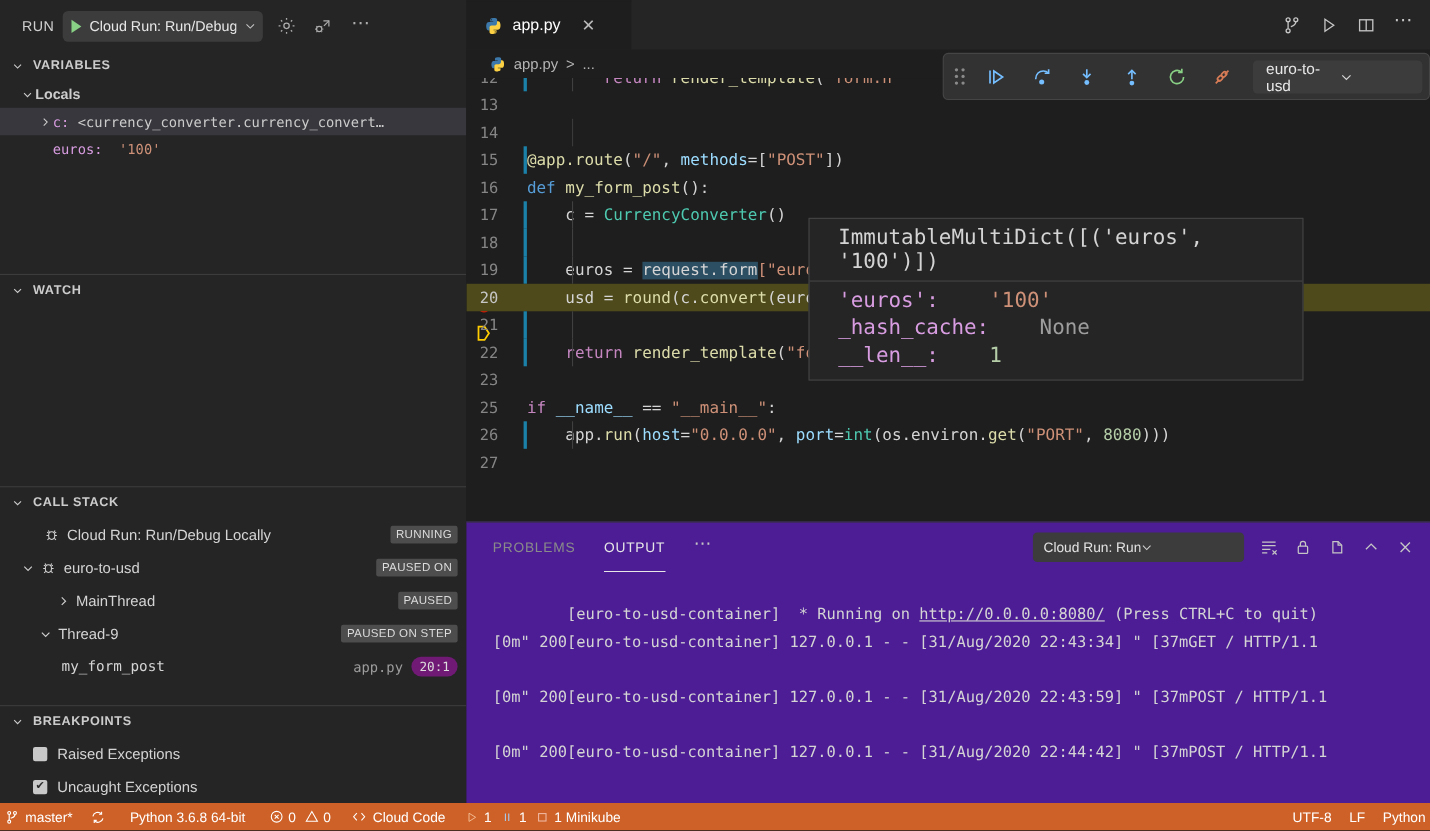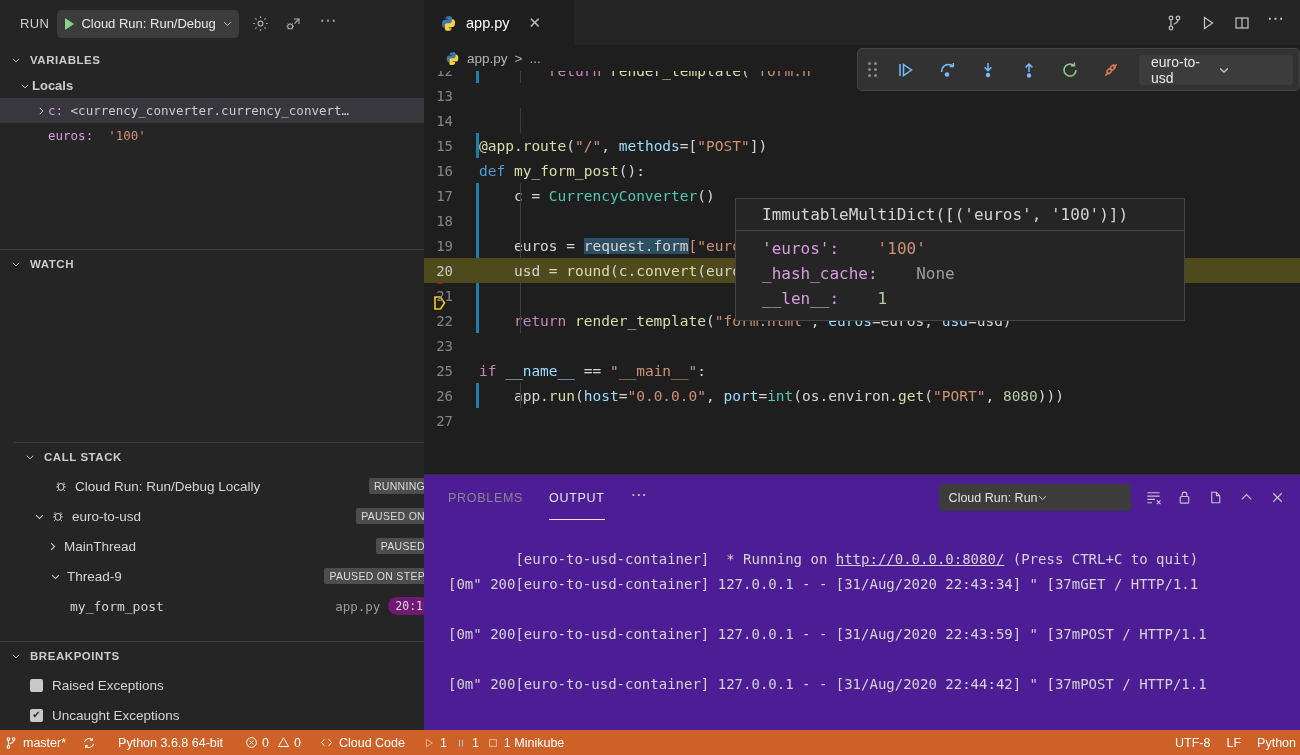--- a/index.html
+++ b/index.html
@@ -114,21 +114,21 @@
   .dec { color: #dcdcaa; }
   .cls { color: #4ec9b0; }
   .var { color: #9cdcfe; }
   .op { color: #d4d4d4; }
   .hl-word { background: #2d4f63; }
 
   
   .hover-tip {
     position: absolute; left: 311px; top: 127px; width: 450px;
     background: #252526; border: 1px solid #454545; z-index: 30;
-    font-family: "DejaVu Sans Mono", monospace; font-size: 16px;
+    font-family: "DejaVu Sans Mono", monospace; font-size: 19px;
   }
   .tip-head { padding: 6px 10px 6px 26px; color: #d4d4d4; border-bottom: 1px solid #454545; }
   .tip-body { padding: 5px 10px 9px 26px; }
   .tip-row { height: 25px; line-height: 25px; color: #d4d4d4; }
   .tip-key { color: #d89ce0; }
   .tip-num { color: #b5cea8; }
   .tip-none { color: #9d9d9d; }
 
   
   .debug-toolbar {
@@ -238,21 +238,21 @@
       <div class="sec-title" style="height:28px;">
         <span class="twisty">
           <svg width="10" height="10" viewBox="0 0 16 16">
               <path d="M3 6l5 5 5-5" stroke="#cccccc" stroke-width="1.6" fill="none"></path>
             </svg>
         </span>
         <span>WATCH</span>
       </div>
     </div>
 
-    <div style="position:absolute;left:0;top:442px;width:424px;margin-left:14px;">
+    <div style="position:absolute;left:0;top:442px;width:424px;">
       <div class="divider"></div>
       <div class="sec-title" style="height:28px;">
         <span class="twisty">
           <svg width="10" height="10" viewBox="0 0 16 16">
               <path d="M3 6l5 5 5-5" stroke="#cccccc" stroke-width="1.6" fill="none"></path>
             </svg>
         </span>
         <span>CALL STACK</span>
       </div>
 
@@ -276,21 +276,21 @@
         <span style="margin-right:7px;">
           <svg width="14" height="14" viewBox="0 0 16 16" fill="none" stroke="#d4d4d4" stroke-width="1.1">
             <ellipse cx="8" cy="9" rx="3.2" ry="4"></ellipse>
               <path d="M5.5 5.2l-1-1.4M10.5 5.2l1-1.4M4.8 9H2.6M11.2 9h2.2M5.2 12l-1.6 1.5M10.8 12l1.6 1.5M5 6.5L3.3 5.6M11 6.5l1.7-.9"></path>
           </svg>
         </span>
         <span>euro-to-usd</span>
         <span class="cs-badge">PAUSED ON</span>
       </div>
 
-      <div class="cs-row" style="padding-left:31px;">
+      <div class="cs-row" style="padding-left:50px;">
         <span class="twisty-sm" style="margin-right:5px;">
           <svg width="11" height="11" viewBox="0 0 16 16">
               <path d="M6 3l5 5-5 5" stroke="#cccccc" stroke-width="1.6" fill="none"></path>
             </svg>
         </span>
         <span>MainThread</span>
         <span class="cs-badge">PAUSED</span>
       </div>
 
       <div class="cs-row" style="padding-left:34px;">

